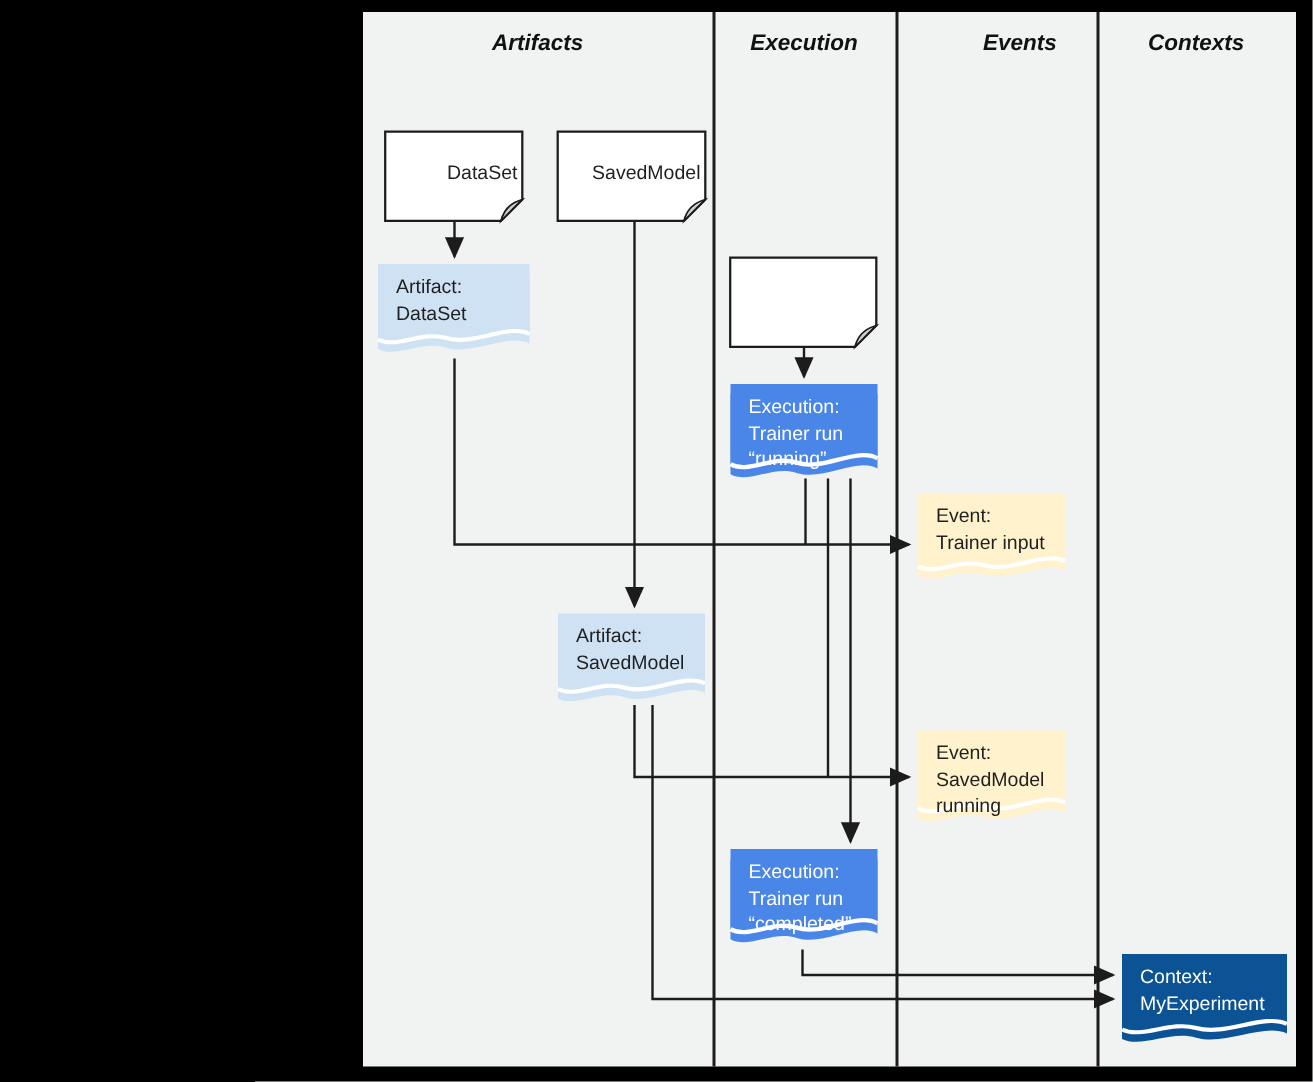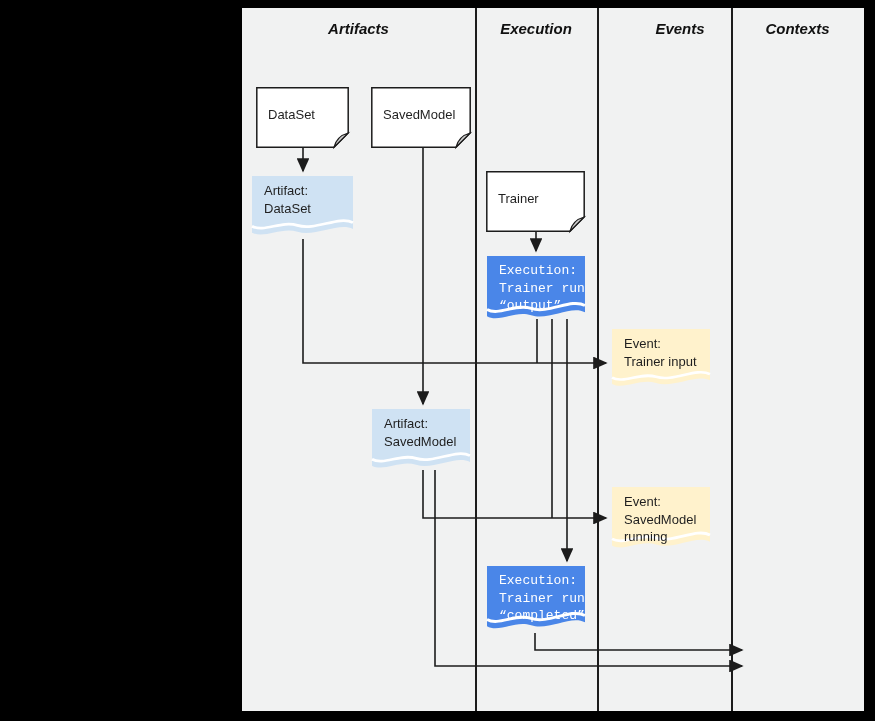--- a/index.html
+++ b/index.html
@@ -21,26 +21,27 @@
     position:absolute;top:11px;height:20px;
     font-size:15px;font-weight:700;color:#111;
     text-align:center;line-height:20px;font-style:italic;
   }
   .node{position:absolute;}
   .node svg{position:absolute;left:0;top:0;width:100%;height:100%;overflow:visible;}
   .node .txt{
     position:absolute;left:12px;top:6px;right:4px;
     font-size:13px;line-height:17.5px;color:var(--c-text_dark,#1f1f1f);
     white-space:nowrap;
+    justify-content:flex-end;
   }
   .node.doc .txt{
     left:12px;top:0;bottom:6px;display:flex;align-items:center;
   }
   .node.light .txt{color:var(--c-text_dark,#1f1f1f);}
-  .node.dark .txt{color:var(--c-text_light,#fff);font-family:Liberation Mono, monospace;}
+  .node.dark .txt{color:var(--c-text_light,#fff);}
   .fill-artifact{--fill:var(--c-artifact,#cfe2f3);}
   .fill-execution{--fill:var(--c-execution,#4a86e8);}
   .fill-event{--fill:var(--c-event,#fff2cc);}
   .fill-context{--fill:var(--c-context,#0b5394);}
   .wavy path.body{fill:var(--fill);}
   .wavy path.sep{fill:none;stroke:#fff;stroke-width:3;}
   #arrows{position:absolute;left:0;top:0;width:622px;height:703px;pointer-events:none;}
   #arrows path{fill:none;stroke:var(--c-line,#1c1c1c);stroke-width:1.6;}
 </style>
 </head>
@@ -93,23 +94,20 @@
     <div class="txt">
         <span>SavedModel</span>
       </div>
   </div>
 
   <div class="node doc" style="left:244px;top:163px;width:99px;height:61px;">
     <svg viewBox="0 0 99 61">
       <path d="M0.8,0.8 H98.2 V46 L84,60.2 H0.8 Z" style="fill:#fff;stroke:#1c1c1c;stroke-width:1.5;"></path>
       <path d="M84,60.2 C86,52 91,48 98.2,46 L84,60.2 Z" style="fill:#cfcfcf;stroke:#1c1c1c;stroke-width:1.2;"></path>
     </svg>
-    <div class="txt">
-        <span>Trainer</span>
-      </div>
   </div>
 
   <div class="node light fill-artifact" style="left:10px;top:168px;width:101px;height:64px;">
     <svg class="wavy" viewBox="0 0 100 70" preserveAspectRatio="none">
       <path class="body" transform="translate(0,7)" d="M0,0 H100 V51 C86,43 63,60 45,54 C29,48.5 12,62 0,55 Z"></path>
       <path class="body" d="M0,0 H100 V51 C86,43 63,60 45,54 C29,48.5 12,62 0,55 Z"></path>
       <path class="sep" d="M100,51 C86,43 63,60 45,54 C29,48.5 12,62 0,55"></path>
     </svg>
     <div class="txt">
       <div>Artifact:</div>
@@ -131,21 +129,21 @@
 
   <div class="node dark fill-execution" style="left:245px;top:248px;width:98px;height:68px;">
     <svg class="wavy" viewBox="0 0 100 70" preserveAspectRatio="none">
       <path class="body" transform="translate(0,7)" d="M0,0 H100 V51 C86,43 63,60 45,54 C29,48.5 12,62 0,55 Z"></path>
       <path class="body" d="M0,0 H100 V51 C86,43 63,60 45,54 C29,48.5 12,62 0,55 Z"></path>
       <path class="sep" d="M100,51 C86,43 63,60 45,54 C29,48.5 12,62 0,55"></path>
     </svg>
     <div class="txt">
       <div>Execution:</div>
       <div>Trainer run</div>
-      <div>“output”</div>
+      <div>“running”</div>
     </div>
   </div>
 
   <div class="node dark fill-execution" style="left:245px;top:558px;width:98px;height:68px;">
     <svg class="wavy" viewBox="0 0 100 70" preserveAspectRatio="none">
       <path class="body" transform="translate(0,7)" d="M0,0 H100 V51 C86,43 63,60 45,54 C29,48.5 12,62 0,55 Z"></path>
       <path class="body" d="M0,0 H100 V51 C86,43 63,60 45,54 C29,48.5 12,62 0,55 Z"></path>
       <path class="sep" d="M100,51 C86,43 63,60 45,54 C29,48.5 12,62 0,55"></path>
     </svg>
     <div class="txt">
@@ -173,14 +171,25 @@
       <path class="body" d="M0,0 H100 V51 C86,43 63,60 45,54 C29,48.5 12,62 0,55 Z"></path>
       <path class="sep" d="M100,51 C86,43 63,60 45,54 C29,48.5 12,62 0,55"></path>
     </svg>
     <div class="txt">
       <div>Event:</div>
       <div>SavedModel</div>
       <div>running</div>
     </div>
   </div>
 
+  <div class="node dark fill-context" style="left:506px;top:628px;width:110px;height:64px;">
+    <svg class="wavy" viewBox="0 0 100 70" preserveAspectRatio="none">
+      <path class="body" transform="translate(0,7)" d="M0,0 H100 V51 C86,43 63,60 45,54 C29,48.5 12,62 0,55 Z"></path>
+      <path class="body" d="M0,0 H100 V51 C86,43 63,60 45,54 C29,48.5 12,62 0,55 Z"></path>
+      <path class="sep" d="M100,51 C86,43 63,60 45,54 C29,48.5 12,62 0,55"></path>
+    </svg>
+    <div class="txt">
+      <div>Context:</div>
+      <div>MyExperiment</div>
+    </div>
+  </div>
 
 </div>
 
 </body></html>

